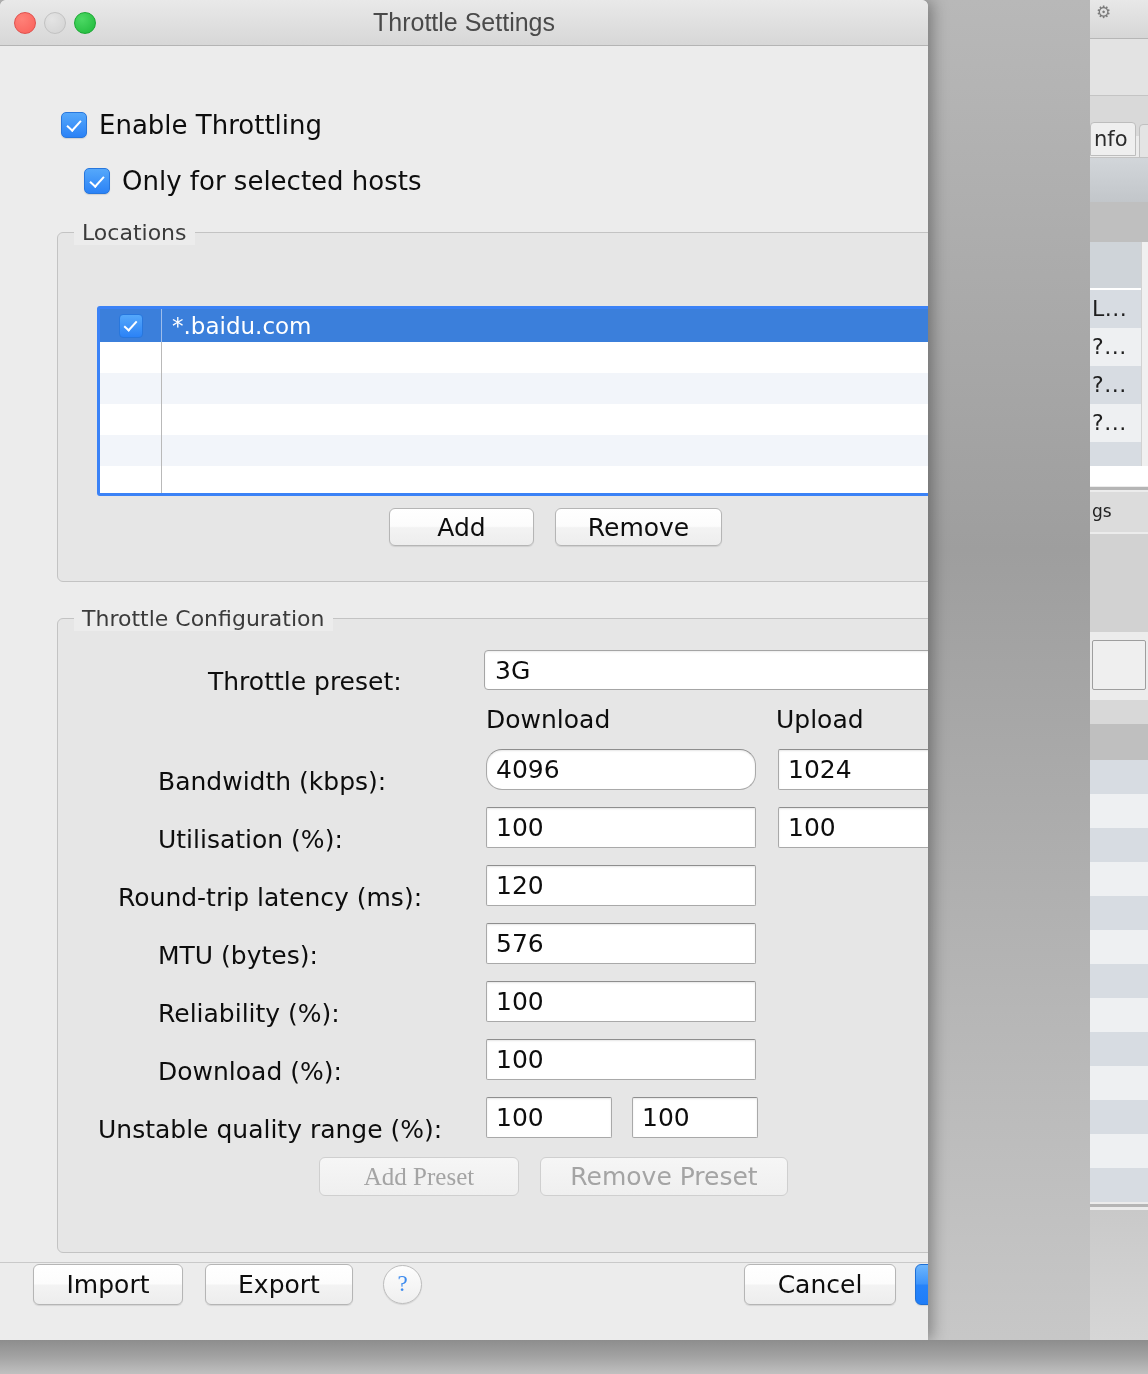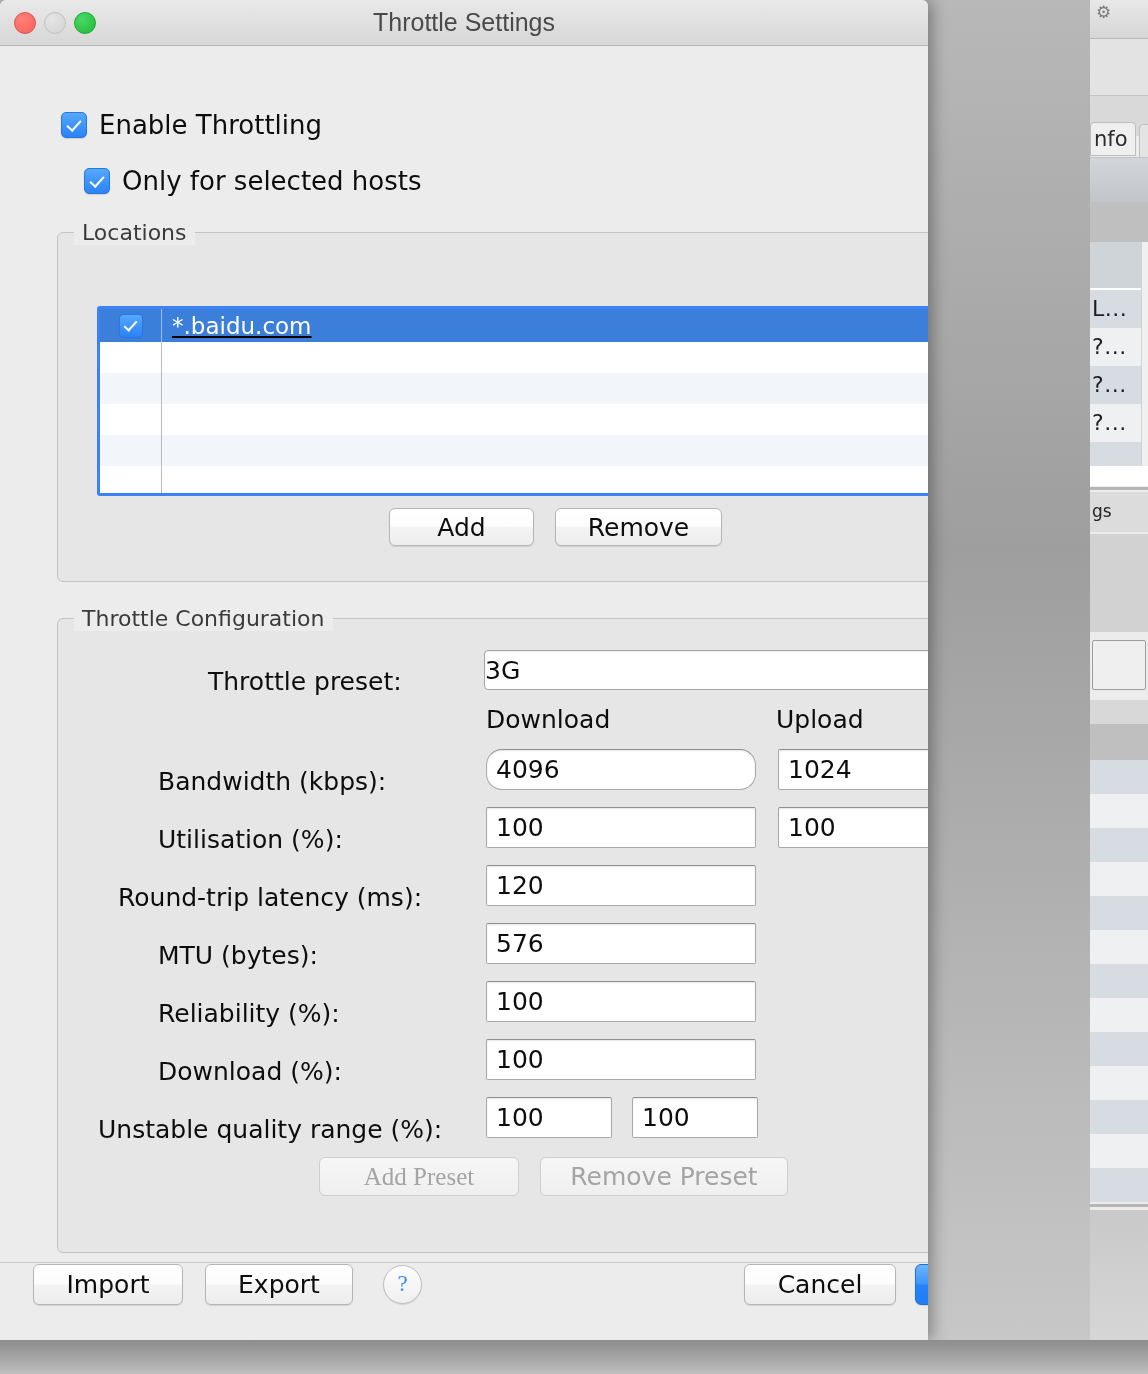--- a/index.html
+++ b/index.html
@@ -257,21 +257,20 @@
   
   .table-wrap {
     position: absolute;
     left: 39px; top: 73px;
     width: 914px; height: 190px;
     background: #fff;
     border: 3px solid #3b82f6;
     border-radius: 3px;
     box-sizing: border-box;
     overflow: hidden;
-    text-decoration: underline;
   }
   .t-row {
     position: relative;
     height: 31px;
     display: flex;
     align-items: center;
   }
   .t-row.sel {
     background: #3b7fdb;
     height: 33px;
@@ -394,21 +393,21 @@
     background: #fff;
     border: 1px solid #a5a5a5;
     border-radius: 4px;
     box-shadow: inset 0 1px 2px rgba(0,0,0,0.08);
     display: flex;
     align-items: center;
     box-sizing: border-box;
   }
   .combo-text {
     flex: 1;
-    padding-left: 0;
+    padding-left: 10px;
     font-size: 25px;
     color: #0d0d0d;
     white-space: nowrap;
     overflow: hidden;
   }
   .combo-stepper {
     width: 29px;
     height: 36px;
     margin-right: 1px;
     border-radius: 4px;

